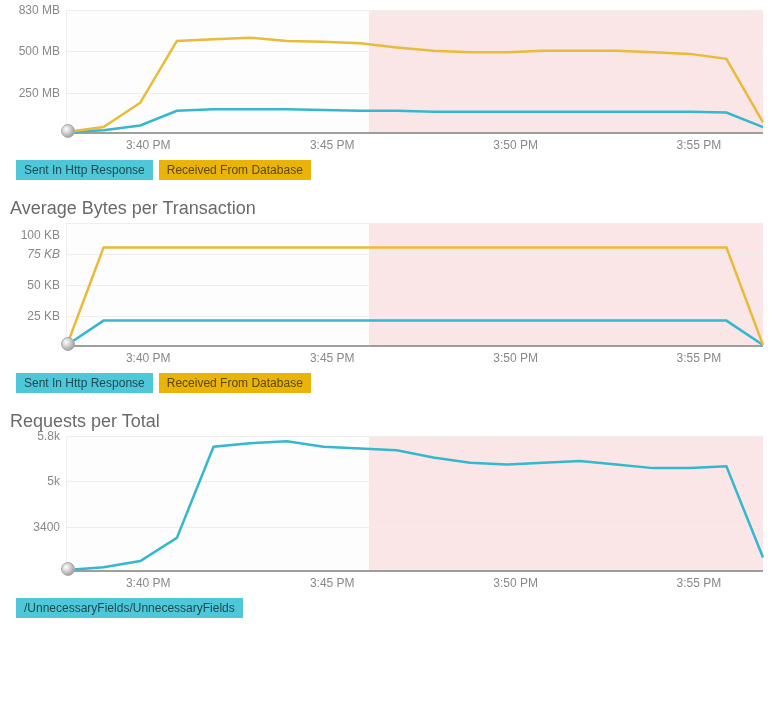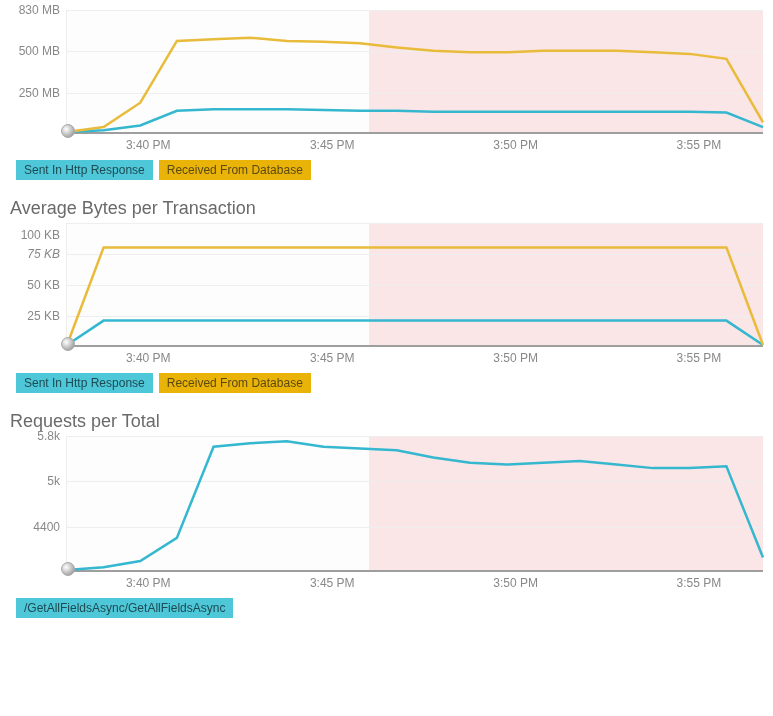--- a/index.html
+++ b/index.html
@@ -160,36 +160,36 @@
         <div class="legend-item legend-cyan">Sent In Http Response</div>
         <div class="legend-item legend-yellow">Received From Database</div>
       </div>
     </div>
     <div class="chart-block">
       <h3 class="chart-title">Requests per Total</h3>
       <div class="plot-wrap">
         <div class="y-axis" style="height: 136px;">
           <div class="y-tick" style="top: 0px;">5.8k</div>
           <div class="y-tick" style="top: 45.3333px;">5k</div>
-          <div class="y-tick" style="top: 90.6667px;">4400</div>
+          <div class="y-tick" style="top: 90.6667px;">3400</div>
         </div>
         <div class="plot-area" style="height: 136px;">
           <div class="pink-band" style="left: 43.4%; right: 0%;"></div>
           <div class="gridline" style="top: 0px;"></div>
           <div class="gridline" style="top: 45.3333px;"></div>
           <div class="gridline" style="top: 90.6667px;"></div>
           <svg class="lines" viewBox="0 0 700 136" preserveAspectRatio="none">
             <path d="M0.0 136.0 L36.8 133.3 L73.7 126.9 L110.5 103.4 L147.4 10.9 L184.2 7.3 L221.1 5.4 L257.9 10.9 L294.7 12.7 L331.6 14.5 L368.4 21.8 L405.3 27.2 L442.1 29.0 L478.9 27.2 L515.8 25.4 L552.6 29.0 L589.5 32.6 L626.3 32.6 L663.2 30.8 L700.0 123.3 " fill="none" stroke="#34b7cf" stroke-width="2.5" vector-effect="non-scaling-stroke"></path>
           </svg>
           <div class="zoom-dot"></div>
         </div>
       </div>
       <div class="x-axis">
         <div class="x-tick" style="left: 11.8%;">3:40 PM</div>
         <div class="x-tick" style="left: 38.2%;">3:45 PM</div>
         <div class="x-tick" style="left: 64.5%;">3:50 PM</div>
         <div class="x-tick" style="left: 90.8%;">3:55 PM</div>
       </div>
       <div class="legend">
-        <div class="legend-item legend-cyan">/GetAllFieldsAsync/GetAllFieldsAsync</div>
+        <div class="legend-item legend-cyan">/UnnecessaryFields/UnnecessaryFields</div>
       </div>
     </div>
   </div>
 
 </body></html>

